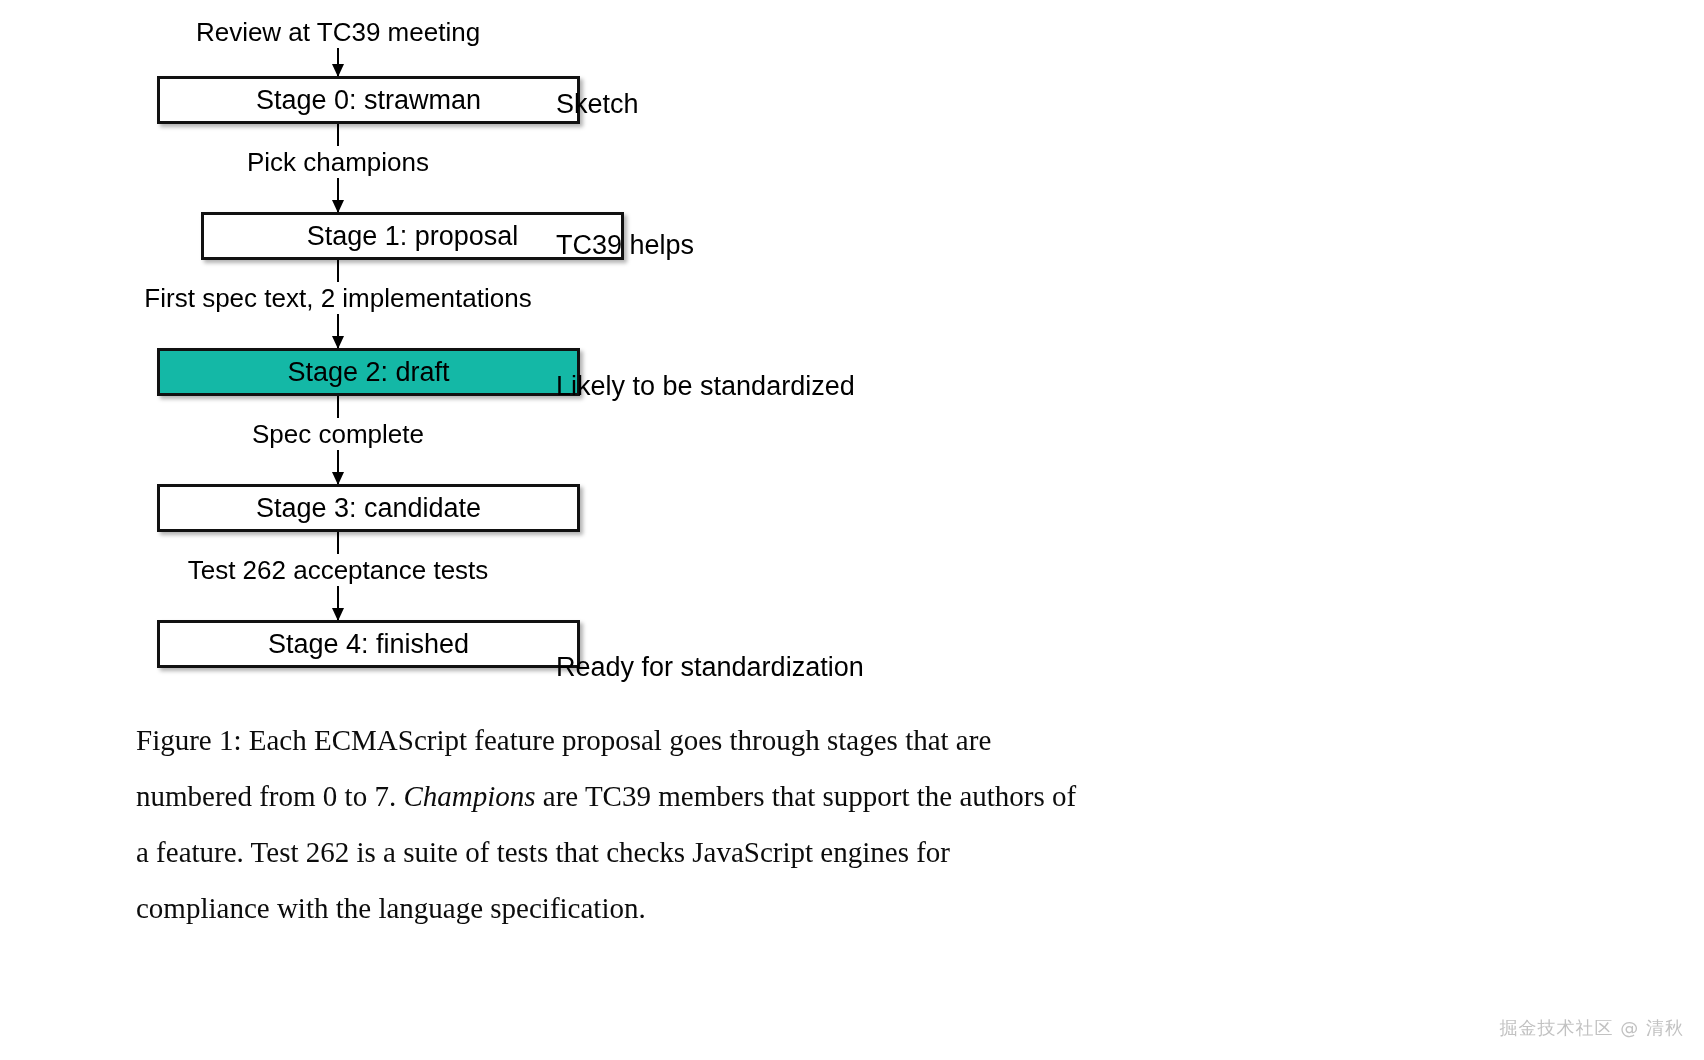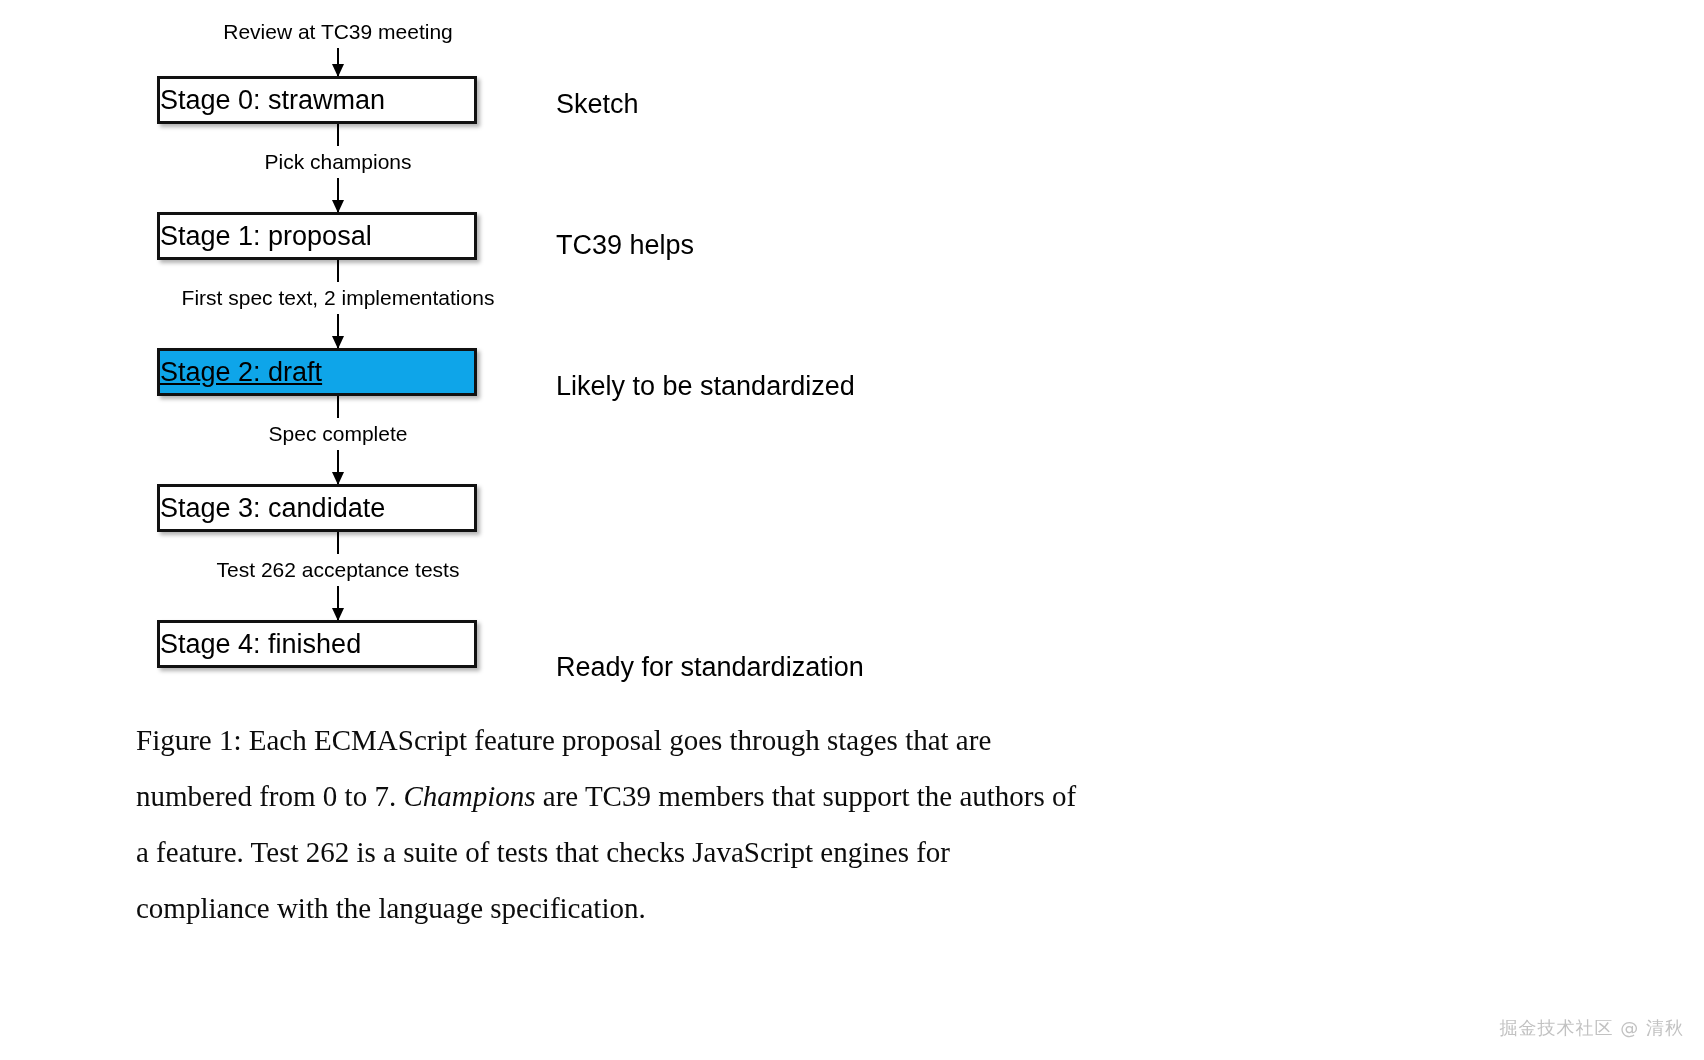--- a/index.html
+++ b/index.html
@@ -29,21 +29,21 @@
   .flow-col {
     position: absolute;
     left: 157px;
     top: 0;
     width: 362px;
   }
 
   
   .edge-label {
     text-align: center;
-    font-size: 21px;
+    font-size: 26px;
     line-height: 32px;
     font-family: "Liberation Sans", sans-serif;
     color: #000;
     white-space: nowrap;
   }
   .edge-label.wide {
     position: relative;
     width: 362px;
   }
   .edge-label.wide span {
@@ -91,27 +91,28 @@
     left: 50%;
     top: 0;
     width: 2px;
     height: 22px;
     background: #000;
     transform: translateX(-50%);
   }
 
   
   .stage-box {
-    width: 320px;
+    width: 423px;
     height: 48px;
     border: 3px solid #111111;
     background: #ffffff;
     box-shadow: 3px 3px 4px rgba(0,0,0,0.30);
     display: flex;
     align-items: center;
+    justify-content: center;
     position: relative;
   }
   .stage-box .stage-label {
     font-size: 27px;
     line-height: 30px;
     font-family: "Liberation Sans", sans-serif;
     color: #000;
     white-space: nowrap;
   }
 
@@ -179,38 +180,38 @@
       <span class="shaft"></span>
     </div>
 
     <div class="edge-label">Pick champions</div>
 
     <div class="arrow">
       <span class="shaft"></span>
       <span class="head"></span>
     </div>
 
-    <div class="stage-box" style="border-color: rgb(17, 17, 17); background: rgb(255, 255, 255);">
+    <div class="stage-box" style="border-color: rgb(17, 17, 17); background: rgb(255, 255, 255); margin-left: 44px;">
       <span class="stage-label">Stage 1: proposal</span>
     </div>
 
     <div class="stem">
       <span class="shaft"></span>
     </div>
 
     <div class="edge-label wide">
       <span>First spec text, 2 implementations</span>
     </div>
 
     <div class="arrow" style="margin-top:32px;">
       <span class="shaft"></span>
       <span class="head"></span>
     </div>
 
-    <div class="stage-box" style="border-color: rgb(17, 17, 17); background: #0ea5e9; text-decoration: underline;">
+    <div class="stage-box" style="border-color: rgb(17, 17, 17); background: #14b8a6;">
       <span class="stage-label">Stage 2: draft</span>
     </div>
 
     <div class="stem">
       <span class="shaft"></span>
     </div>
 
     <div class="edge-label">Spec complete</div>
 
     <div class="arrow">

